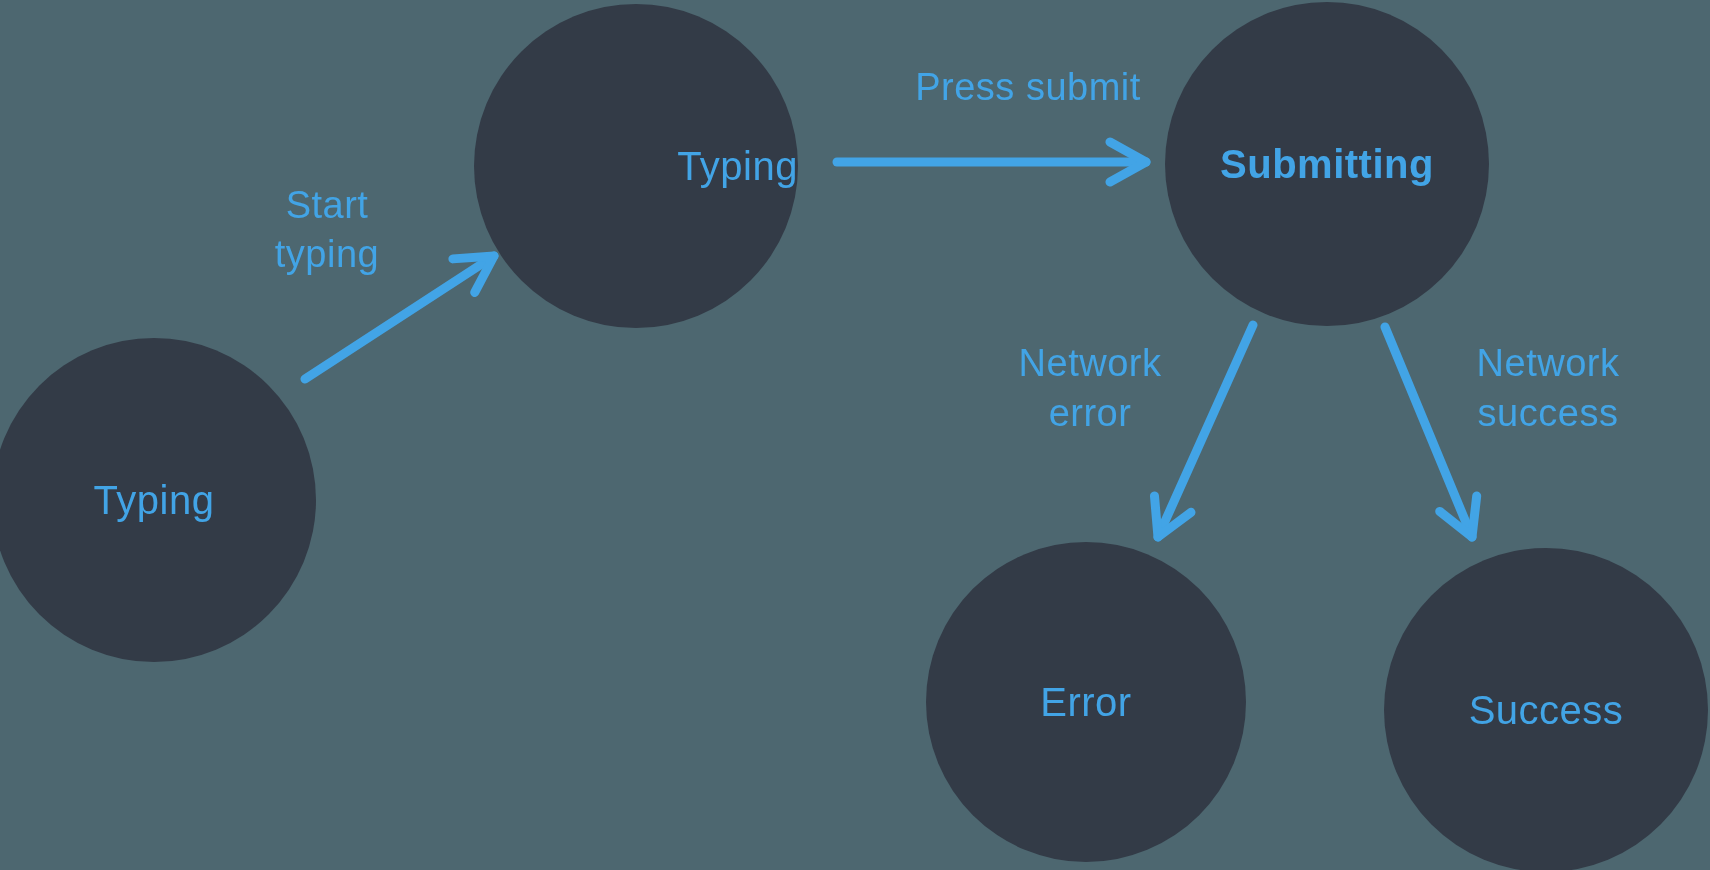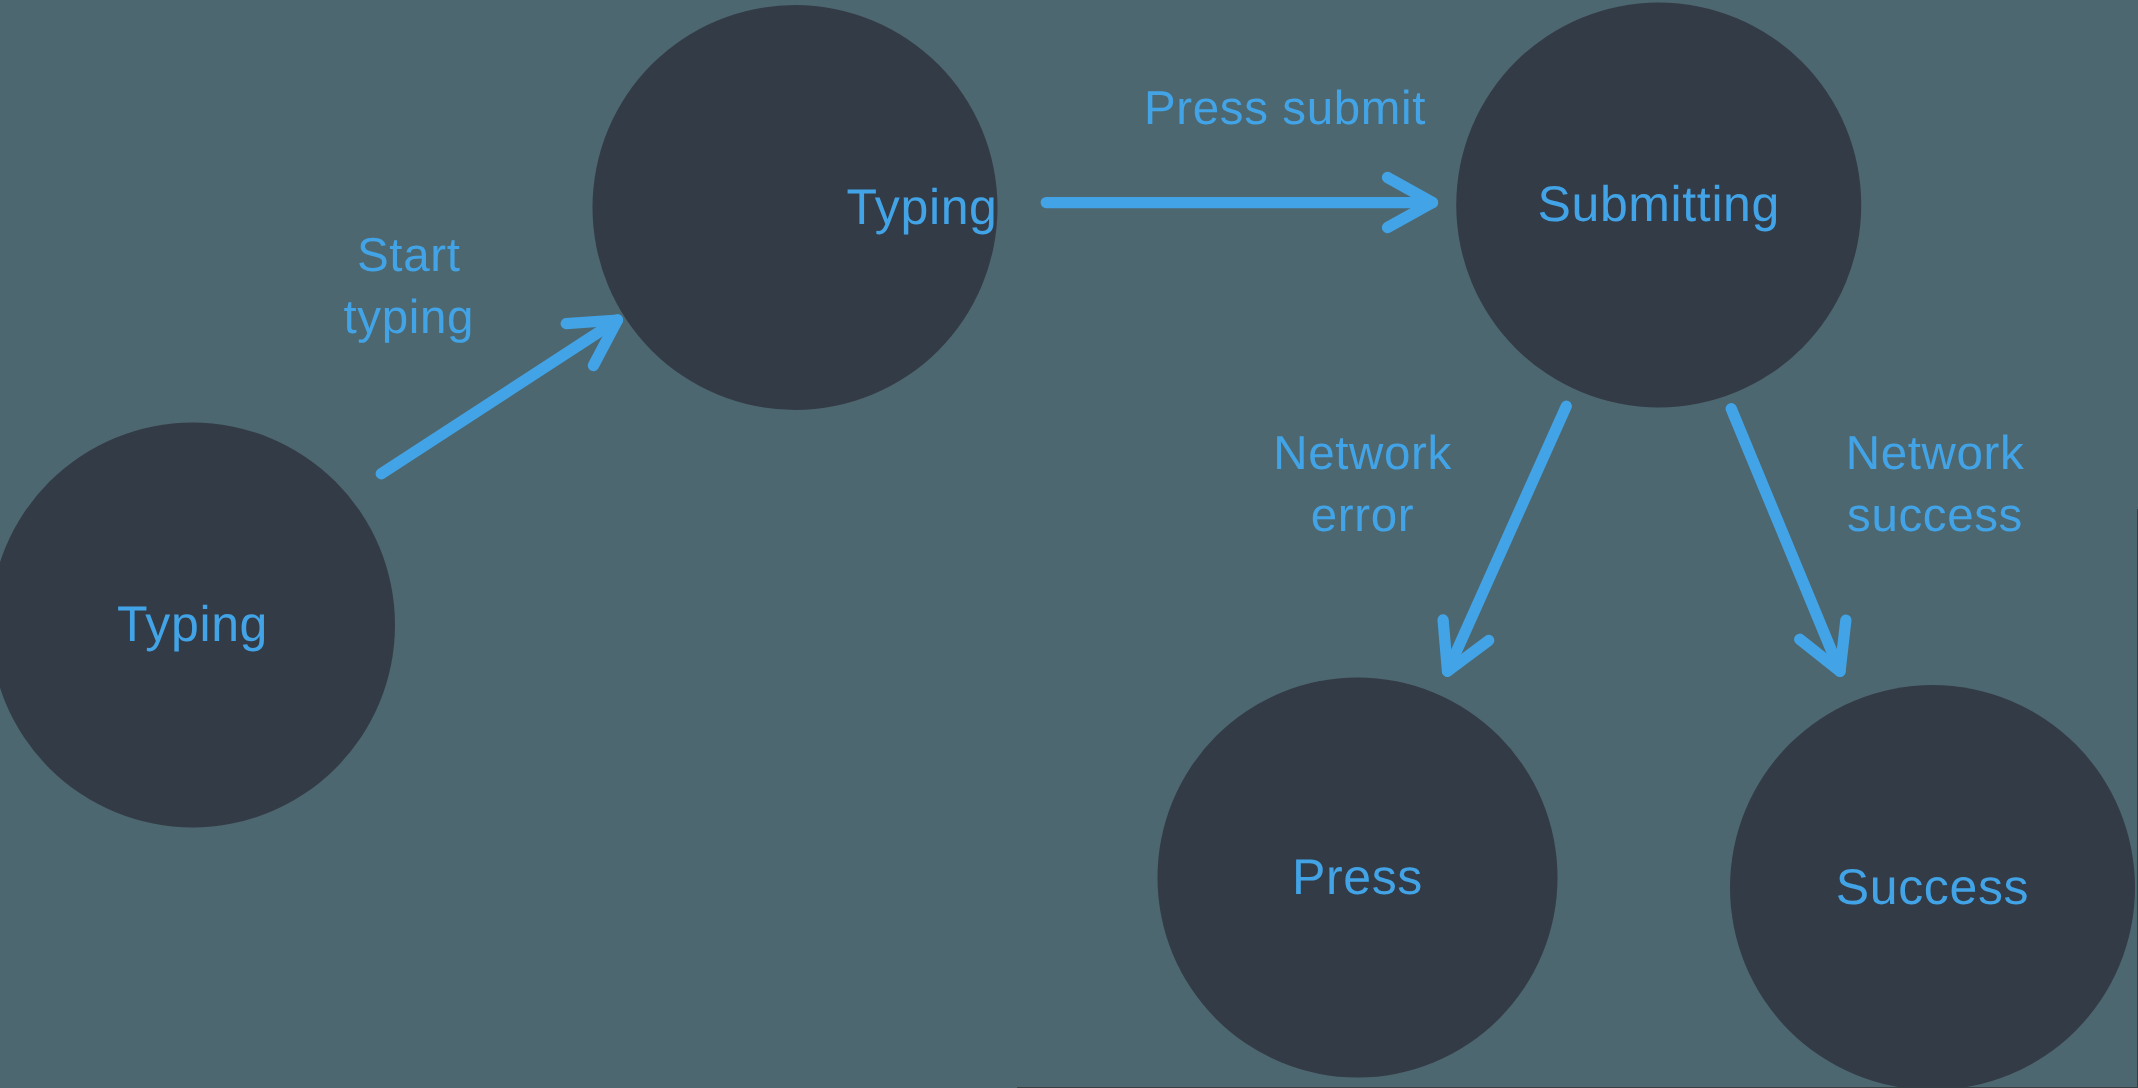--- a/index.html
+++ b/index.html
@@ -75,26 +75,26 @@
   </svg>
 
   <div class="node" style="left:-8px; top:338px; width:324px; height:324px;">
     <span class="node-label">Typing</span>
   </div>
 
   <div class="node" style="left:474px; top:4px; width:324px; height:324px;justify-content:flex-end;">
     <span class="node-label">Typing</span>
   </div>
 
-  <div class="node" style="left:1165px; top:2px; width:324px; height:324px;">
+  <div class="node" style="left:1165px; top:2px; width:324px; height:324px;font-weight:bold;">
     <span class="node-label">Submitting</span>
   </div>
 
   <div class="node" style="left:926px; top:542px; width:320px; height:320px;">
-    <span class="node-label">Press</span>
+    <span class="node-label">Error</span>
   </div>
 
   <div class="node" style="left:1384px; top:548px; width:324px; height:324px;">
     <span class="node-label">Success</span>
   </div>
 
   <div class="edge-label" style="left:327px; top:181px; width:150px; line-height:49px;">Start typing</div>
 
   <div class="edge-label nowrap" style="left:1028px; top:62px;">Press submit</div>
 

